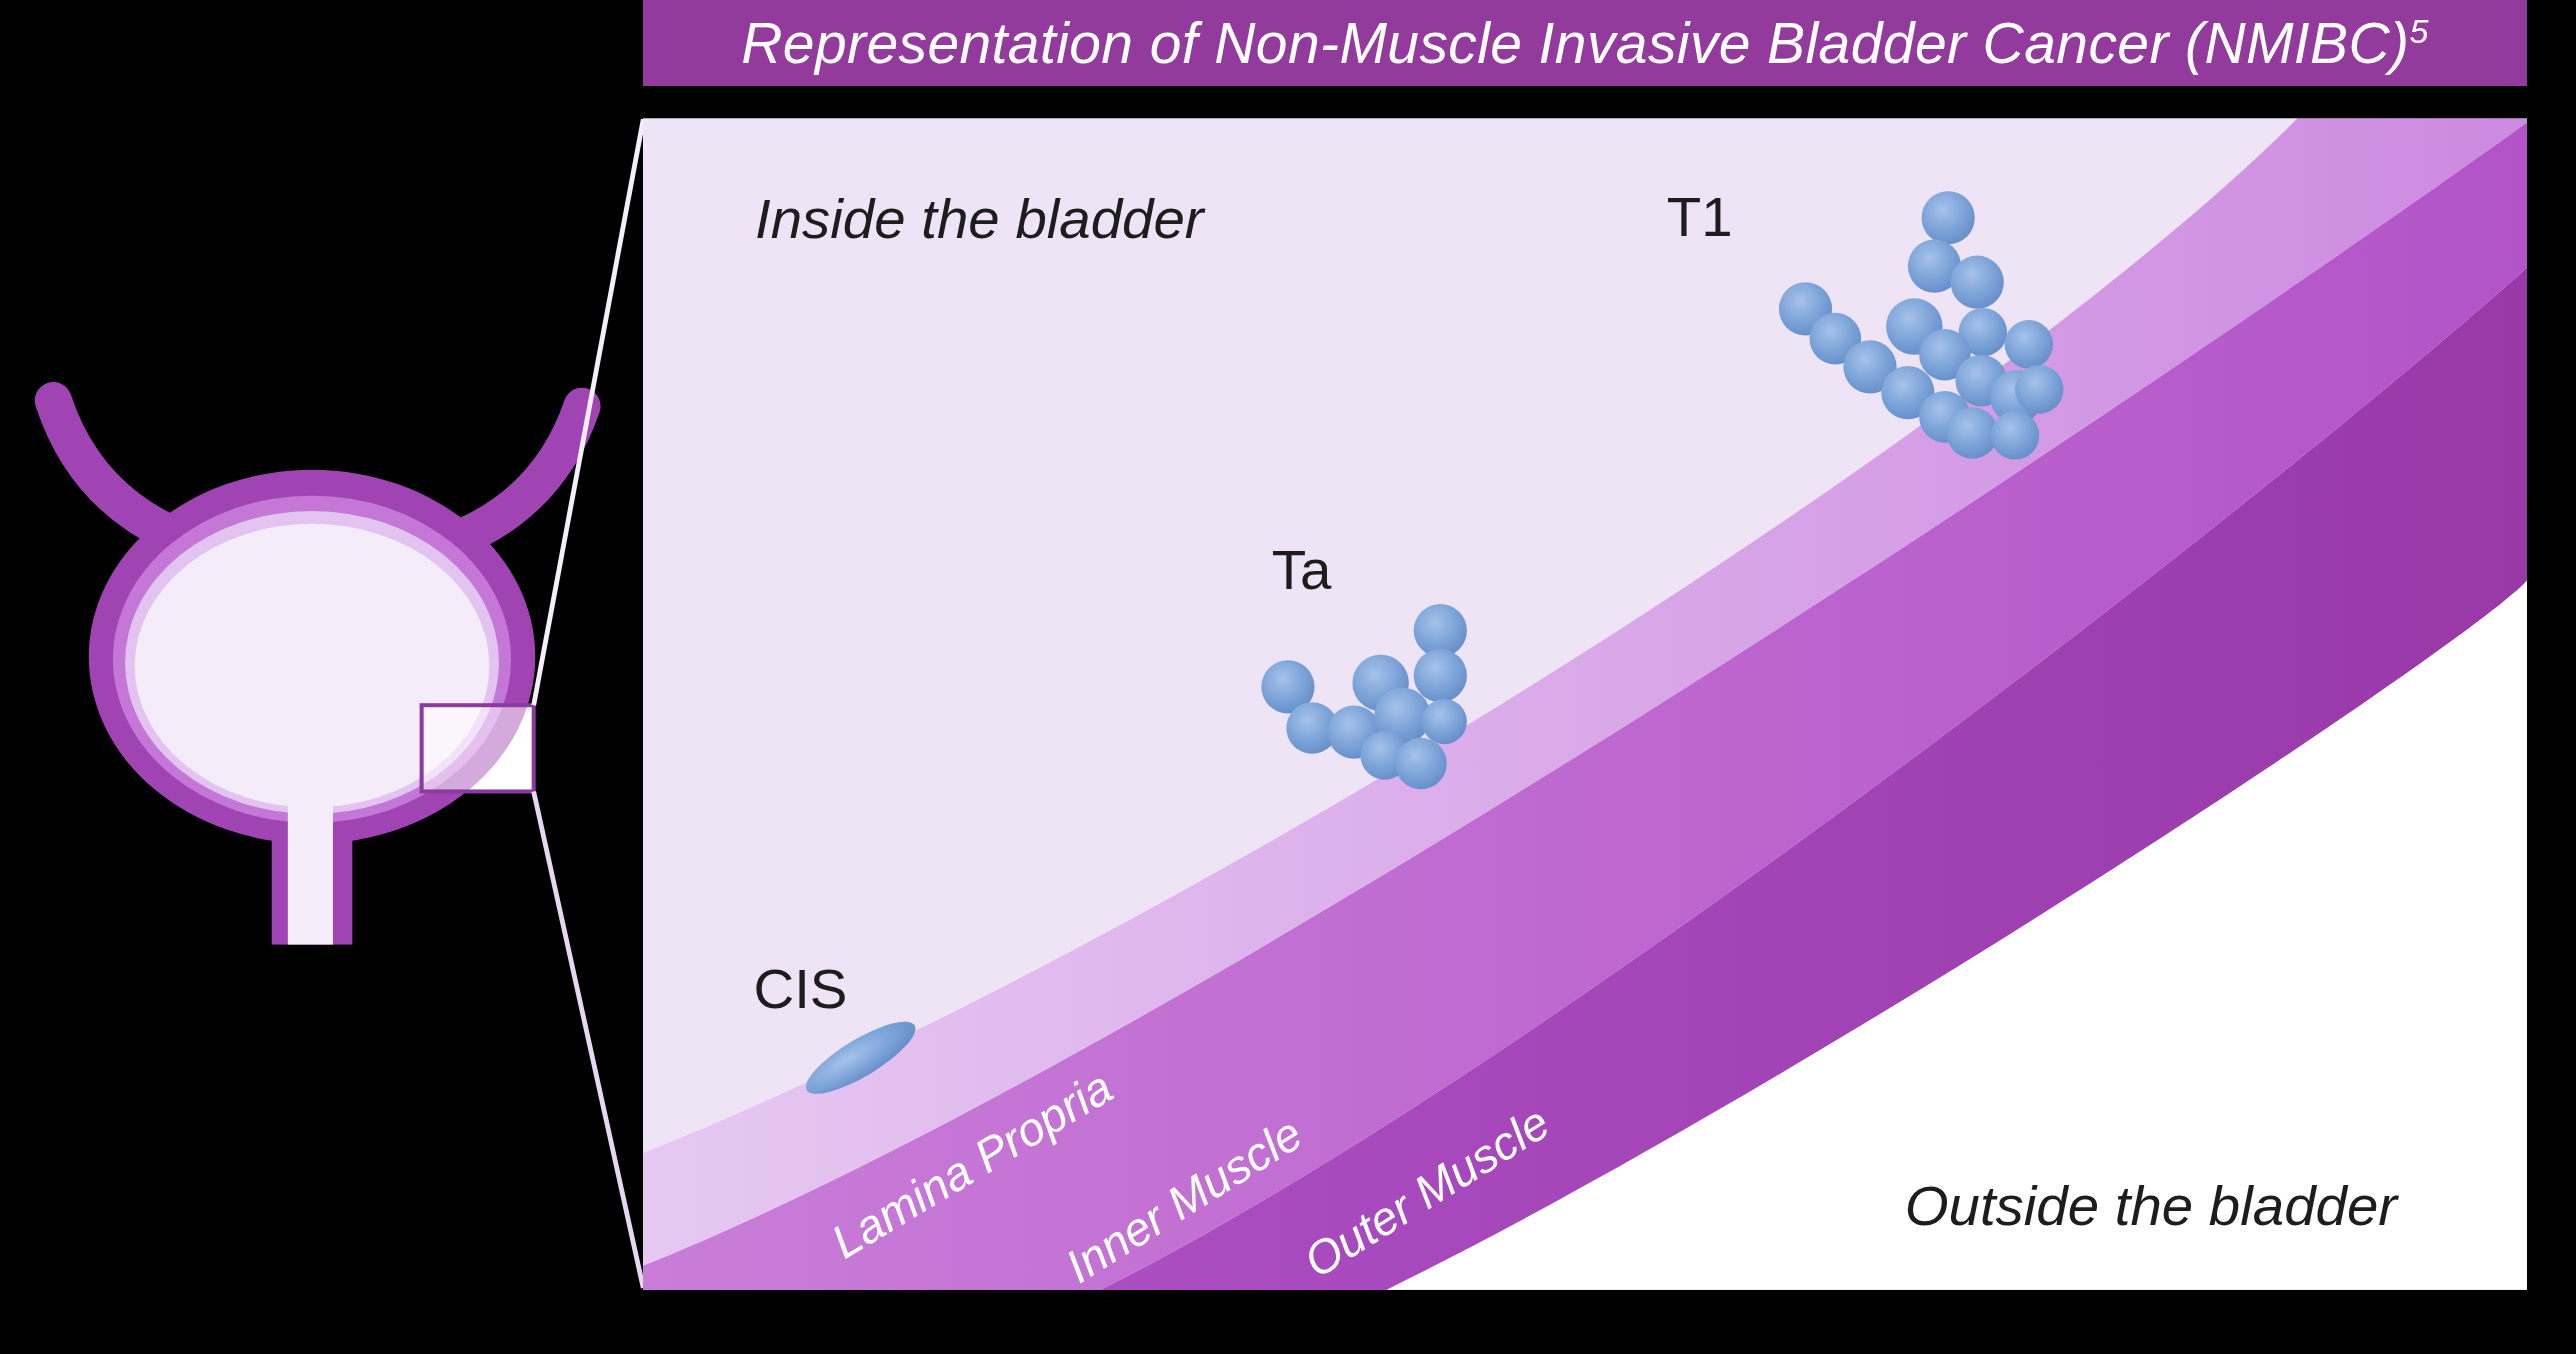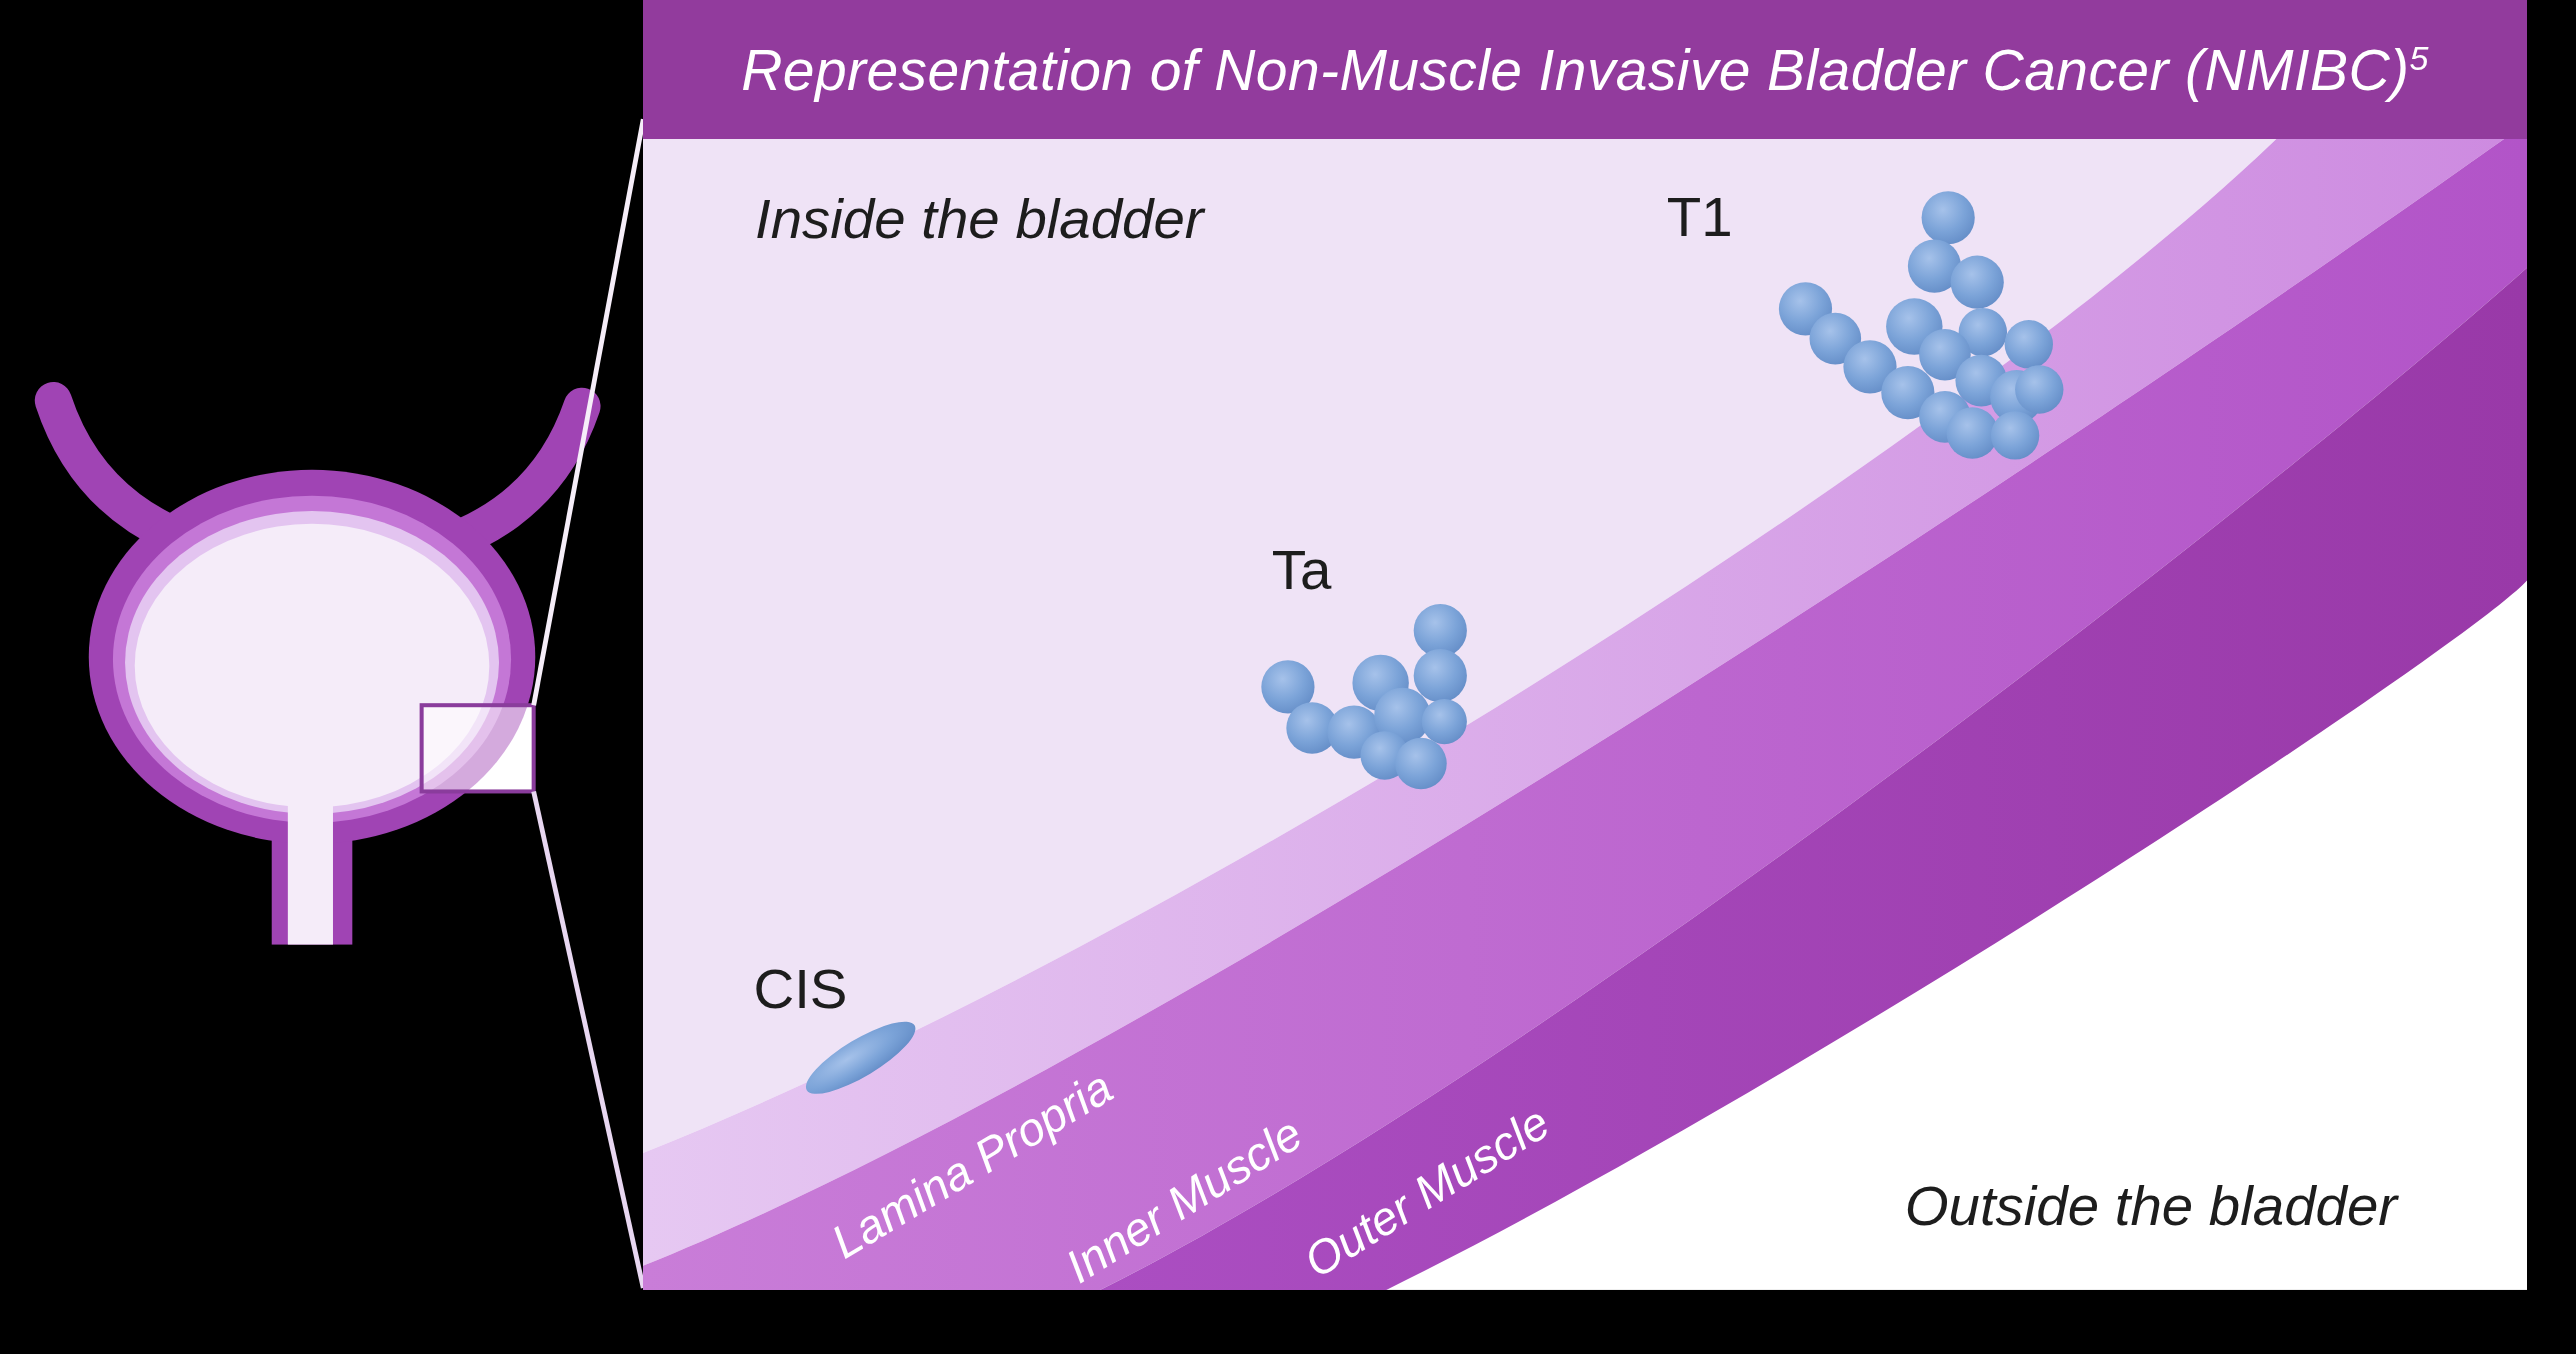--- a/index.html
+++ b/index.html
@@ -9,21 +9,21 @@
     background:#000;
     overflow:hidden;
     font-family:"Liberation Sans","DejaVu Sans",sans-serif;
   }
   .panel{
     position:absolute;left:643px;top:0;
     width:1884px;height:1290px;
     background:#000;
   }
   .title-bar{
-    position:absolute;left:0;top:0;right:0;height:139px;
+    position:absolute;left:0;top:0;right:0;height:86px;
     display:flex;align-items:center;justify-content:center;
   }
   .title-bar .title-text{
     color:#fff;font-style:italic;font-size:57px;letter-spacing:0.4px;white-space:nowrap;
   }
   .title-bar sup{font-size:34px;line-height:0;vertical-align:super;}
   svg text{font-family:"Liberation Sans","DejaVu Sans",sans-serif;}
   .lbl-dark{font-size:70px;}
   .lbl-dark-italic{font-size:70px;font-style:italic;}
   .lbl-layer{font-size:58px;font-style:italic;}

